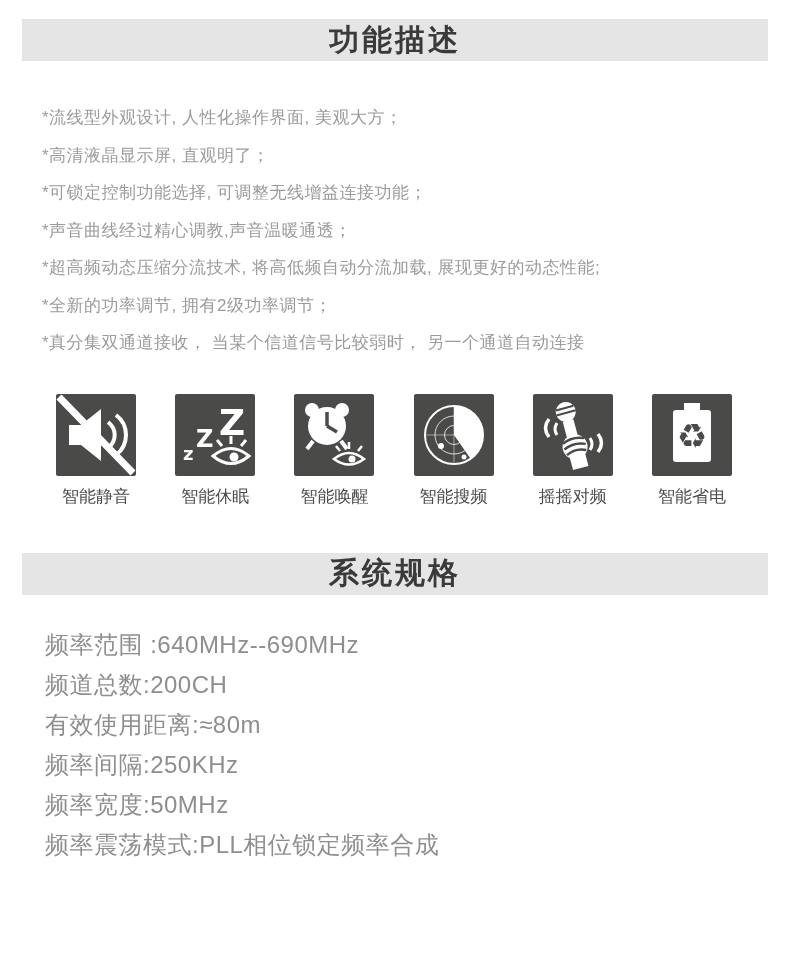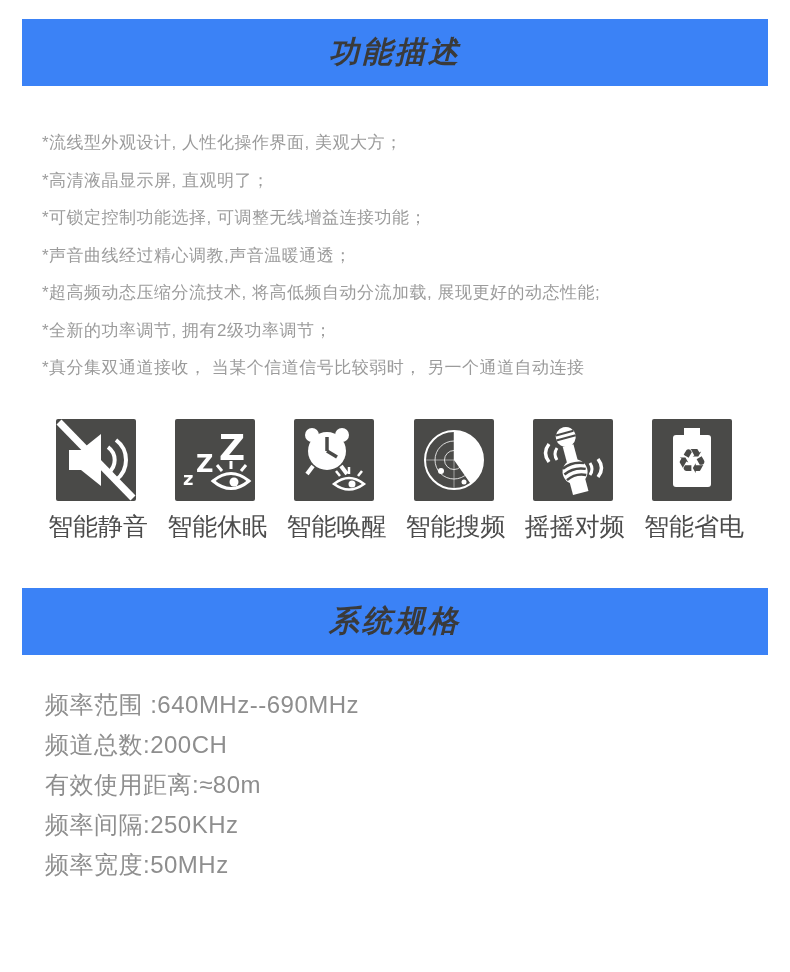--- a/index.html
+++ b/index.html
@@ -1,31 +1,31 @@
 <!DOCTYPE html>
 <html><head>
 <meta charset="utf-8">
 <style>
   html,body{margin:0;padding:0;background:#fff;}
   body{font-family:"Liberation Sans","DejaVu Sans",sans-serif;}
   .page{width:790px;height:972px;margin:0 auto;background:#fff;overflow:hidden;position:relative;}
 
-  .banner{margin:0 22px;height:67px;background:#3b82f6;display:flex;align-items:center;justify-content:center;font-style:italic;}
+  .banner{margin:0 22px;height:42px;background:#e5e5e5;display:flex;align-items:center;justify-content:center;}
   .banner .banner-title{font-size:30px;font-weight:bold;color:#3a3a3a;letter-spacing:3px;}
   .banner-1{margin-top:19px;}
   .banner-2{margin-top:45px;}
 
   .feature-list{margin:38px 42px 0 42px;}
   .feature-list p{margin:0;font-size:17px;line-height:37.5px;color:#9b9b9b;letter-spacing:0.5px;white-space:nowrap;}
 
   .icon-row{margin:32px 50px 0 48px;display:flex;justify-content:space-between;}
   .icon-cell{width:96px;text-align:center;flex:0 0 auto;}
   .tile{width:80px;height:82px;background:#4a4a48;border-radius:2px;margin:0 auto;display:block;}
   .tile svg{display:block;width:80px;height:82px;}
-  .icon-label{display:block;margin-top:9px;font-size:25px;color:#4c4c4c;white-space:nowrap;}
+  .icon-label{display:block;margin-top:9px;font-size:17px;color:#4c4c4c;white-space:nowrap;}
 
   .spec-list{margin:30px 45px 0 45px;}
   .spec-list p{margin:0;font-size:24px;line-height:40px;color:#8e8e8e;letter-spacing:0.5px;white-space:nowrap;}
 </style>
 </head>
 <body>
 
 <div class="page">
 
   <div class="banner banner-1">
@@ -148,15 +148,16 @@
   <div class="banner banner-2">
     <span class="banner-title">系统规格</span>
   </div>
 
   <div class="spec-list">
     <p>频率范围 :640MHz--690MHz</p>
     <p>频道总数:200CH</p>
     <p>有效使用距离:≈80m</p>
     <p>频率间隔:250KHz</p>
     <p>频率宽度:50MHz</p>
+    <p>频率震荡模式:PLL相位锁定频率合成</p>
   </div>
 
 </div>
 
 </body></html>

